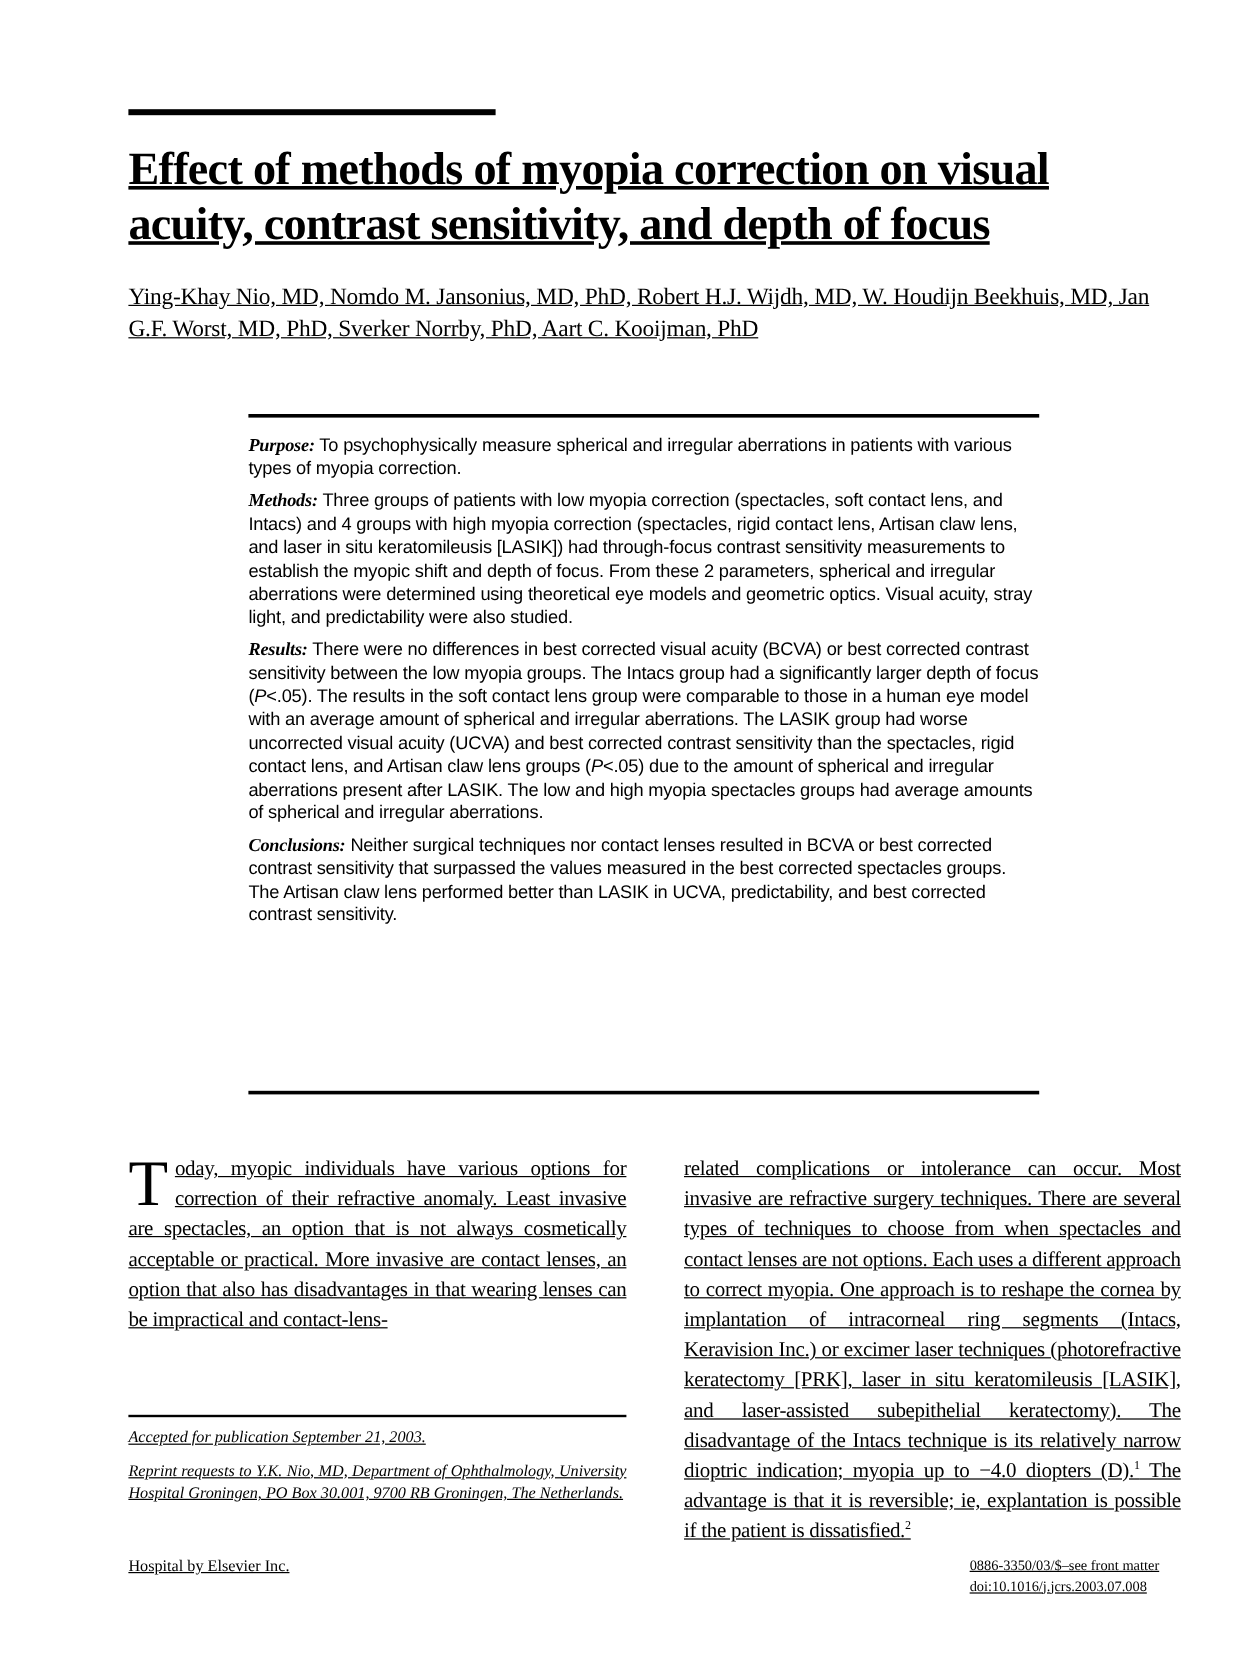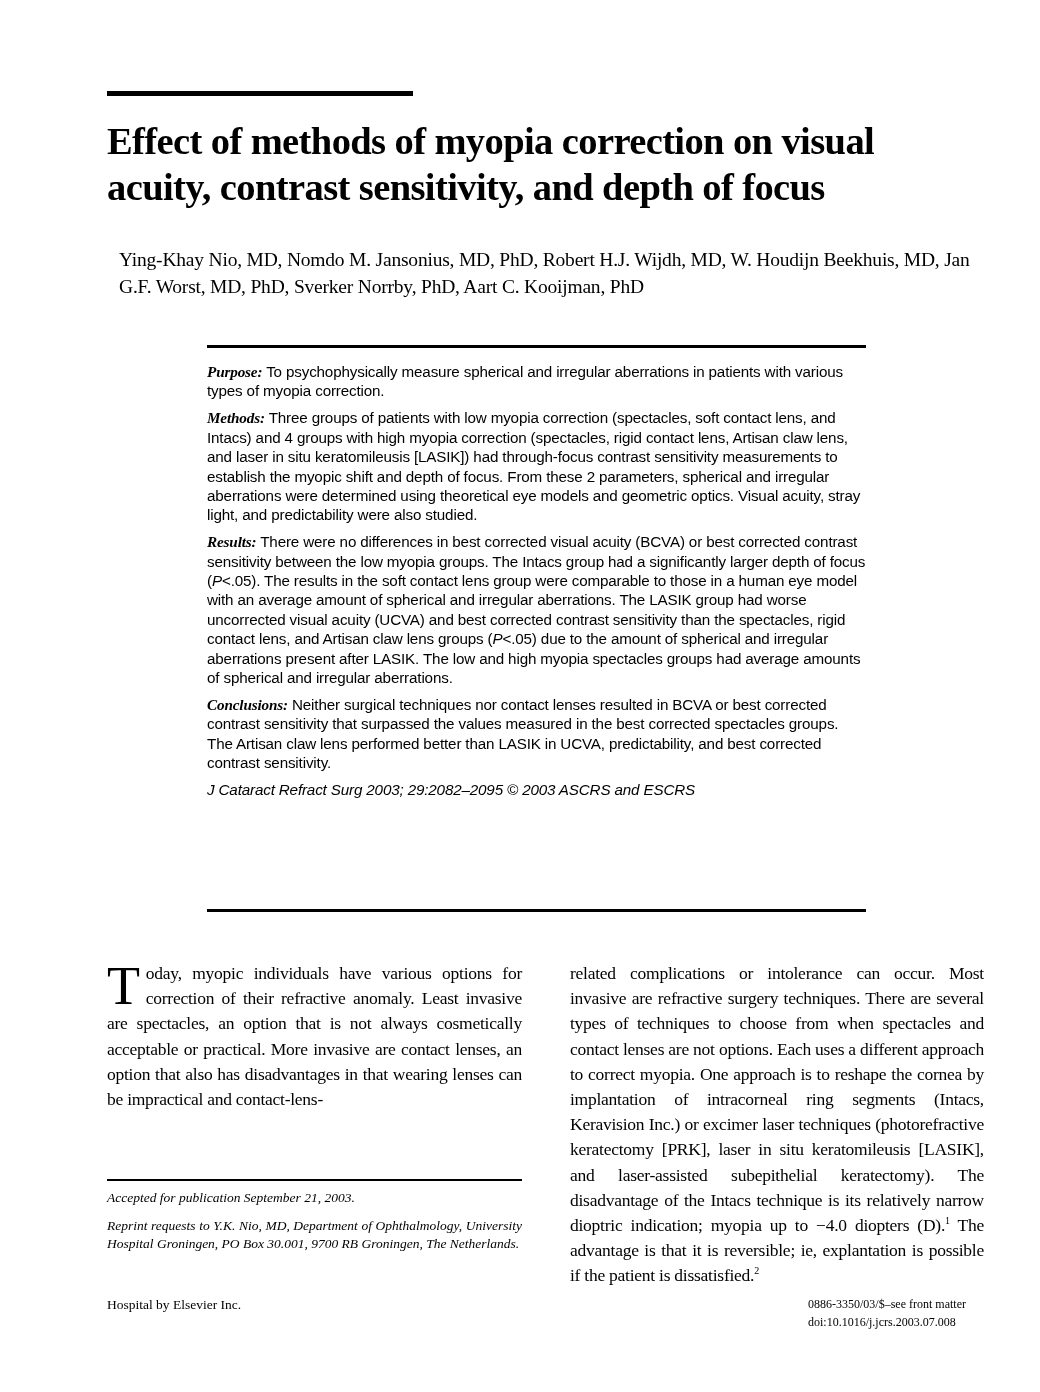--- a/index.html
+++ b/index.html
@@ -1,25 +1,25 @@
 <!DOCTYPE html>
 <html><head>
 <meta charset="utf-8">
 <style>
   html, body { margin: 0; padding: 0; background: #ffffff; }
   body { width: 1040px; height: 1392px; position: relative; overflow: hidden; color: #000; }
-  .serif { font-family: "Liberation Serif", "DejaVu Serif", serif; }
+  .serif { font-family: "Liberation Serif", "DejaVu Serif", serif; text-decoration: underline; }
   .sans { font-family: "Liberation Sans", "DejaVu Sans", sans-serif; }
 
   .top-rule { position: absolute; left: 107px; top: 91px; width: 306px; height: 5px; background: #000; }
 
   .title { position: absolute; left: 107px; top: 118px; width: 860px; margin: 0;
            font-size: 38.5px; line-height: 46px; font-weight: bold; letter-spacing: -0.6px; }
 
-  .authors { position: absolute; left: 107px; top: 234px; width: 860px; margin: 12px;
+  .authors { position: absolute; left: 107px; top: 234px; width: 860px; margin: 0;
              font-size: 19.5px; line-height: 27px; letter-spacing: -0.2px; }
 
   .abstract-rule-top { position: absolute; left: 207px; top: 345px; width: 659px; height: 3px; background: #000; }
   .abstract-rule-bottom { position: absolute; left: 207px; top: 909px; width: 659px; height: 3px; background: #000; }
 
   .abstract { position: absolute; left: 207px; top: 362px; width: 660px;
               font-size: 15.2px; line-height: 19.4px; letter-spacing: -0.15px; }
   .abstract p { margin: 0 0 7.5px 0; text-align: left; }
   .abstract .head { font-weight: bold; font-style: italic; font-family: Liberation Serif, serif; }
   .abstract .citation { font-style: italic; margin-top: 6px; }
@@ -48,21 +48,20 @@
 
 <p class="authors serif">Ying-Khay Nio, MD, Nomdo M. Jansonius, MD, PhD, Robert H.J. Wijdh, MD, W. Houdijn Beekhuis, MD, Jan G.F. Worst, MD, PhD, Sverker Norrby, PhD, Aart C. Kooijman, PhD</p>
 
 <div class="abstract-rule-top"></div>
 
 <div class="abstract sans">
   <p><span class="head">Purpose:</span><span> To psychophysically measure spherical and irregular aberrations in patients with various types of myopia correction.</span></p>
   <p><span class="head">Methods:</span><span> Three groups of patients with low myopia correction (spectacles, soft contact lens, and Intacs) and 4 groups with high myopia correction (spectacles, rigid contact lens, Artisan claw lens, and laser in situ keratomileusis [LASIK]) had through-focus contrast sensitivity measurements to establish the myopic shift and depth of focus. From these 2 parameters, spherical and irregular aberrations were determined using theoretical eye models and geometric optics. Visual acuity, stray light, and predictability were also studied.</span></p>
   <p><span class="head">Results:</span><span> There were no differences in best corrected visual acuity (BCVA) or best corrected contrast sensitivity between the low myopia groups. The Intacs group had a significantly larger depth of focus (</span><i>P</i><span>&lt;.05). The results in the soft contact lens group were comparable to those in a human eye model with an average amount of spherical and irregular aberrations. The LASIK group had worse uncorrected visual acuity (UCVA) and best corrected contrast sensitivity than the spectacles, rigid contact lens, and Artisan claw lens groups (</span><i>P</i><span>&lt;.05) due to the amount of spherical and irregular aberrations present after LASIK. The low and high myopia spectacles groups had average amounts of spherical and irregular aberrations.</span></p>
   <p><span class="head">Conclusions:</span><span> Neither surgical techniques nor contact lenses resulted in BCVA or best corrected contrast sensitivity that surpassed the values measured in the best corrected spectacles groups. The Artisan claw lens performed better than LASIK in UCVA, predictability, and best corrected contrast sensitivity.</span></p>
-  <p class="citation">J Cataract Refract Surg 2003; 29:2082–2095 © 2003 ASCRS and ESCRS</p>
 </div>
 
 <div class="abstract-rule-bottom"></div>
 
 <div class="col col-left serif">
   <p><span class="dropcap">T</span><span>oday, myopic individuals have various options for correction of their refractive anomaly. Least invasive are spectacles, an option that is not always cosmetically acceptable or practical. More invasive are contact lenses, an option that also has disadvantages in that wearing lenses can be impractical and contact-lens-</span></p>
 </div>
 
 <div class="col col-right serif">
   <p><span>related complications or intolerance can occur. Most invasive are refractive surgery techniques. There are several types of techniques to choose from when spectacles and contact lenses are not options. Each uses a different approach to correct myopia. One approach is to reshape the cornea by implantation of intracorneal ring segments (Intacs, Keravision Inc.) or excimer laser techniques (photorefractive keratectomy [PRK], laser in situ keratomileusis [LASIK], and laser-assisted subepithelial keratectomy). The disadvantage of the Intacs technique is its relatively narrow dioptric indication; myopia up to −4.0 diopters (D).</span><sup>1</sup><span> The advantage is that it is reversible; ie, explantation is possible if the patient is dissatisfied.</span><sup>2</sup></p>

